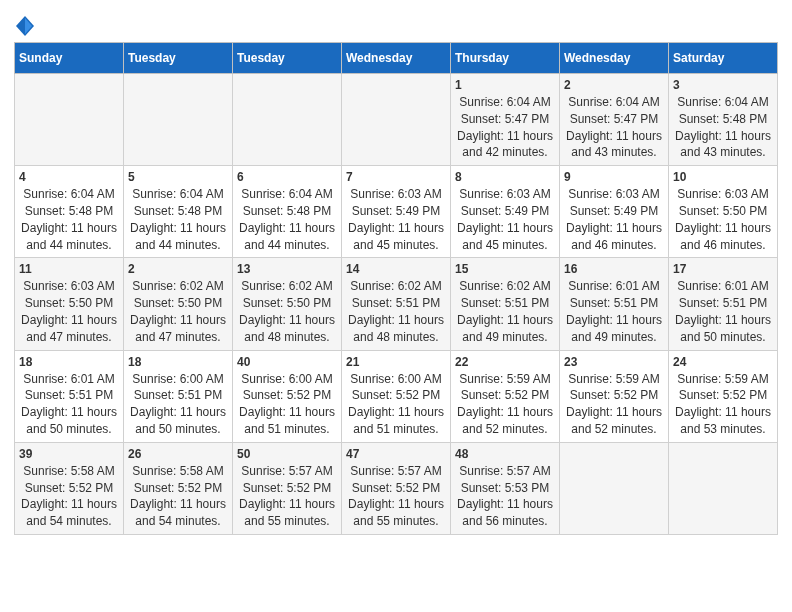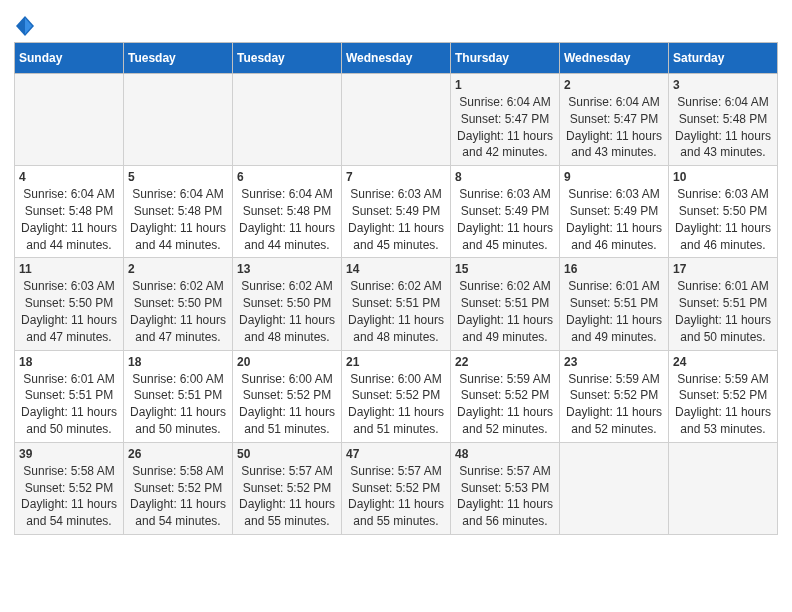--- a/index.html
+++ b/index.html
@@ -270,21 +270,21 @@
 and 50 minutes.</div>
           </td>
           <td>
             <span class="day-num">18</span>
             <div class="day-info" style="white-space: pre-line;">Sunrise: 6:00 AM
 Sunset: 5:51 PM
 Daylight: 11 hours
 and 50 minutes.</div>
           </td>
           <td>
-            <span class="day-num">20</span>
+            <span class="day-num">40</span>
             <div class="day-info" style="white-space: pre-line;">Sunrise: 6:00 AM
 Sunset: 5:52 PM
 Daylight: 11 hours
 and 51 minutes.</div>
           </td>
           <td>
             <span class="day-num">21</span>
             <div class="day-info" style="white-space: pre-line;">Sunrise: 6:00 AM
 Sunset: 5:52 PM
 Daylight: 11 hours

